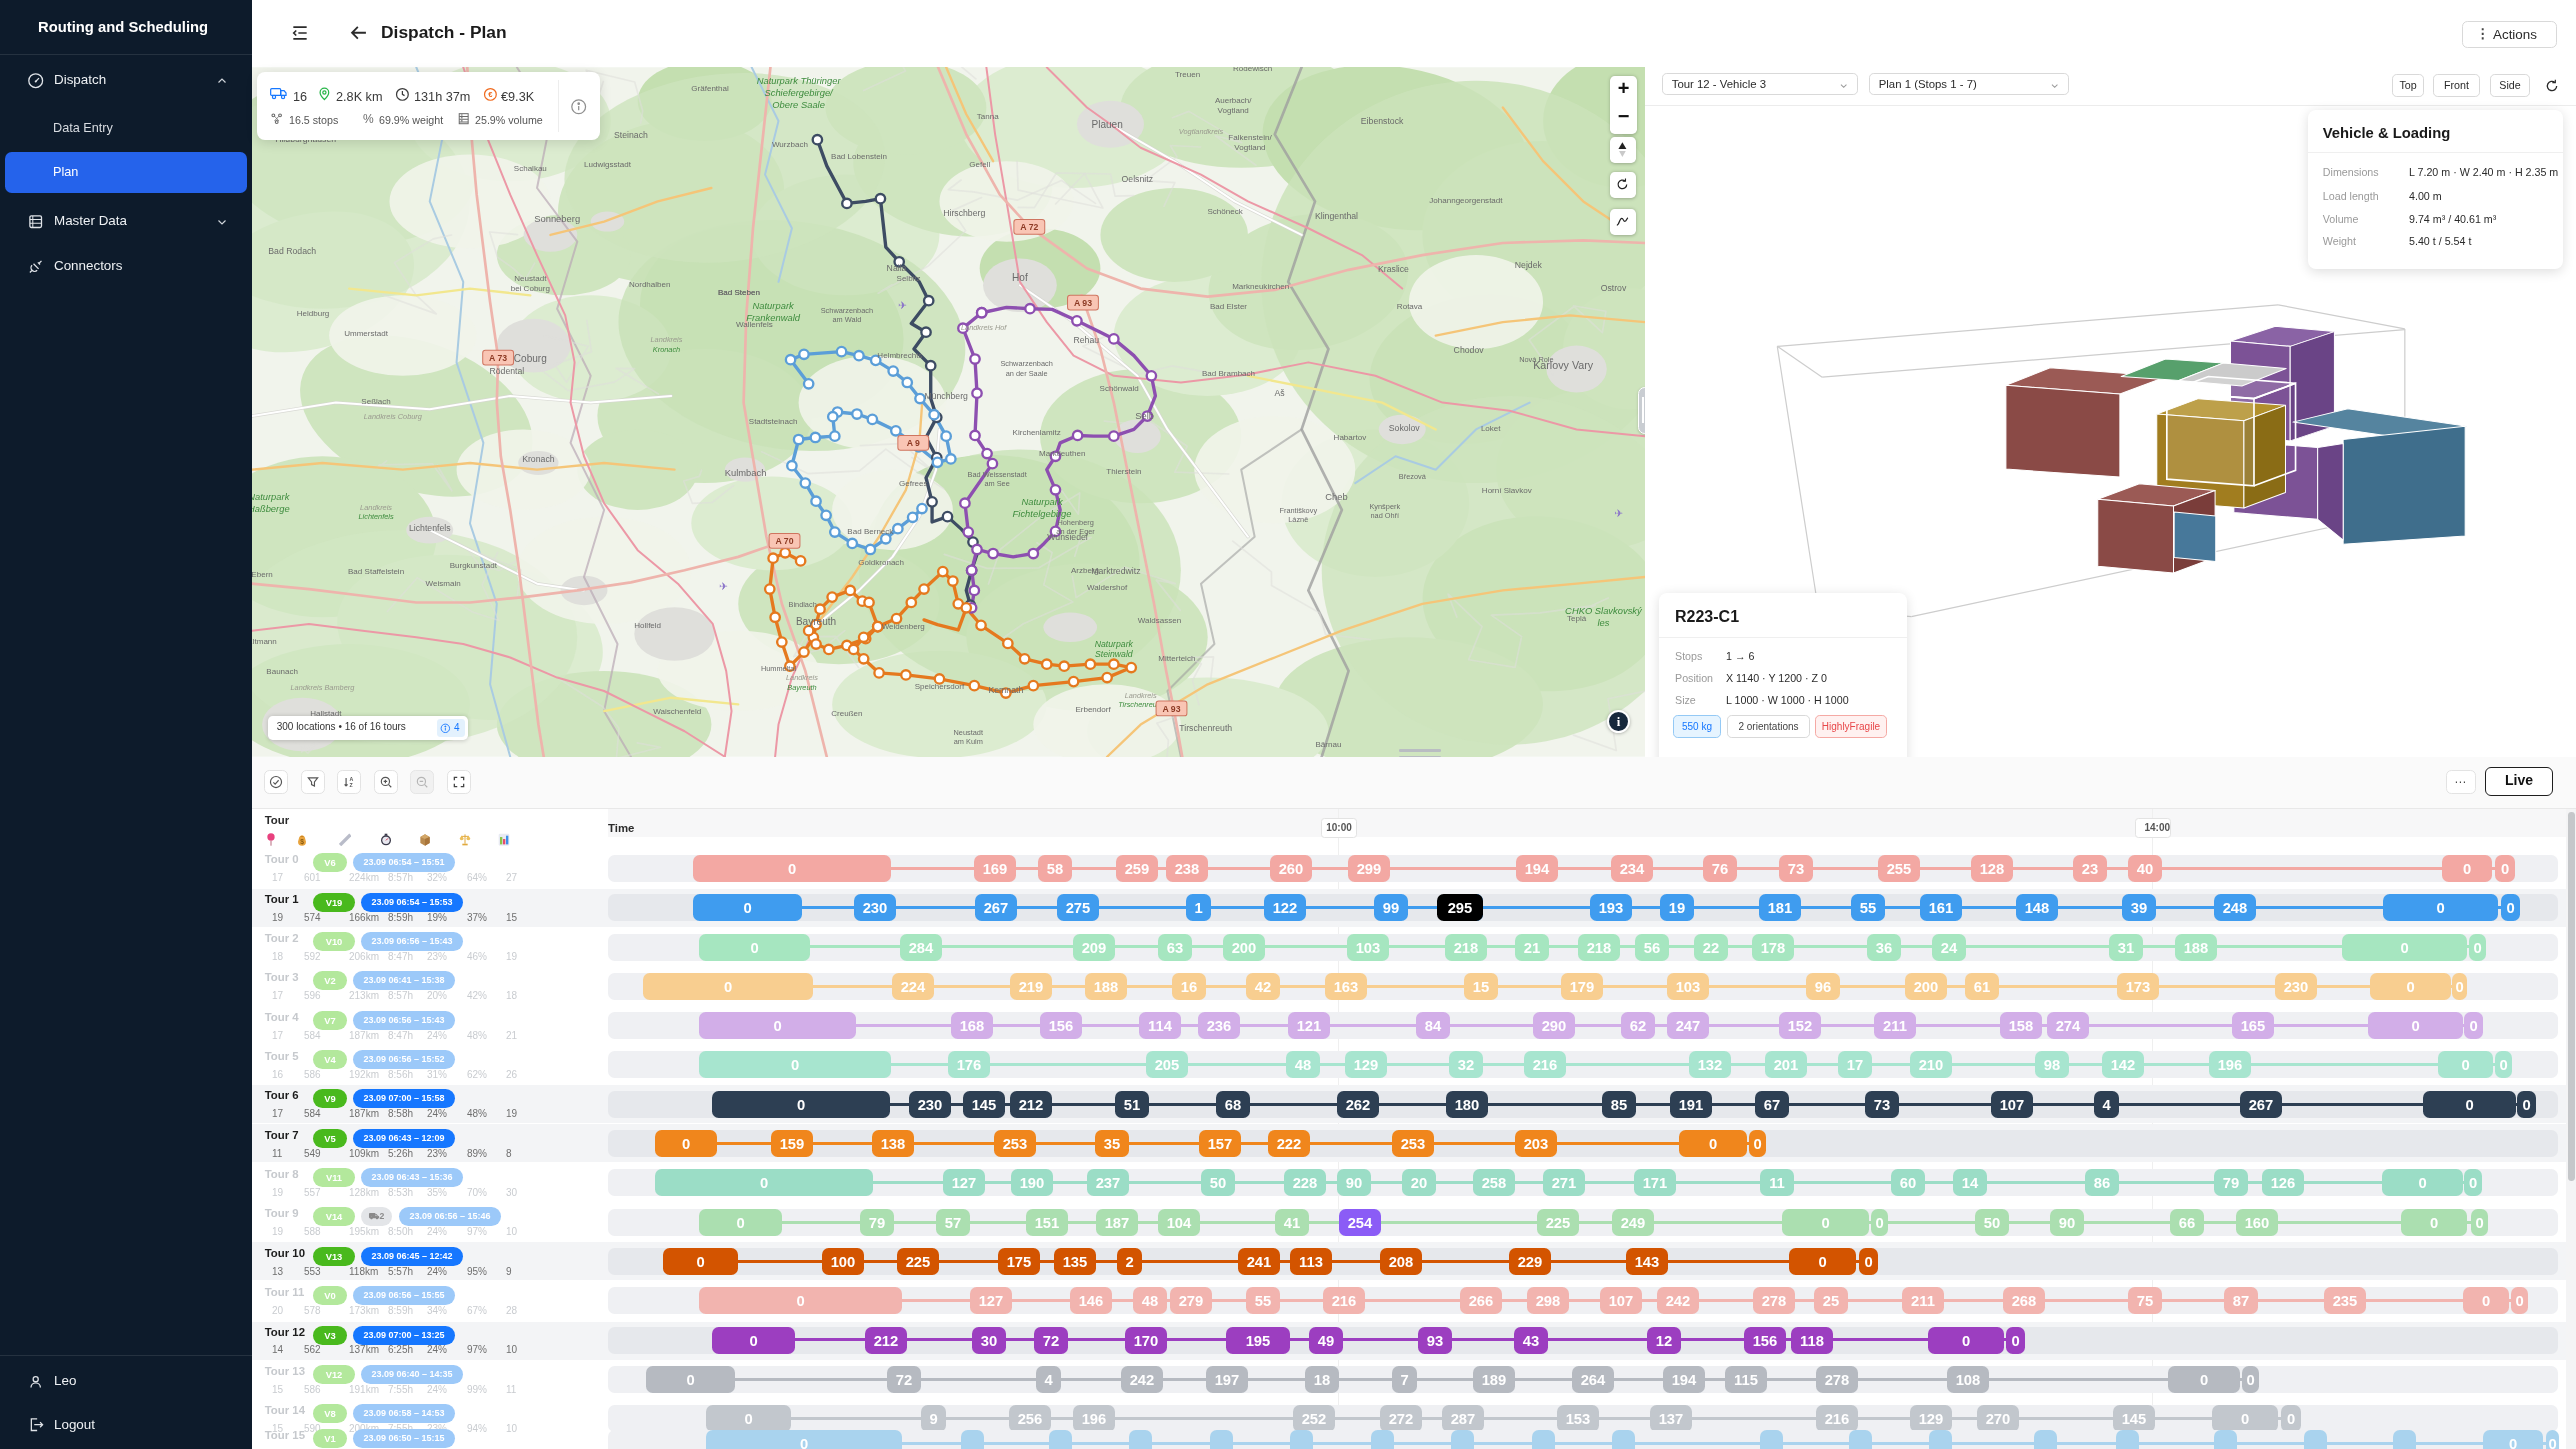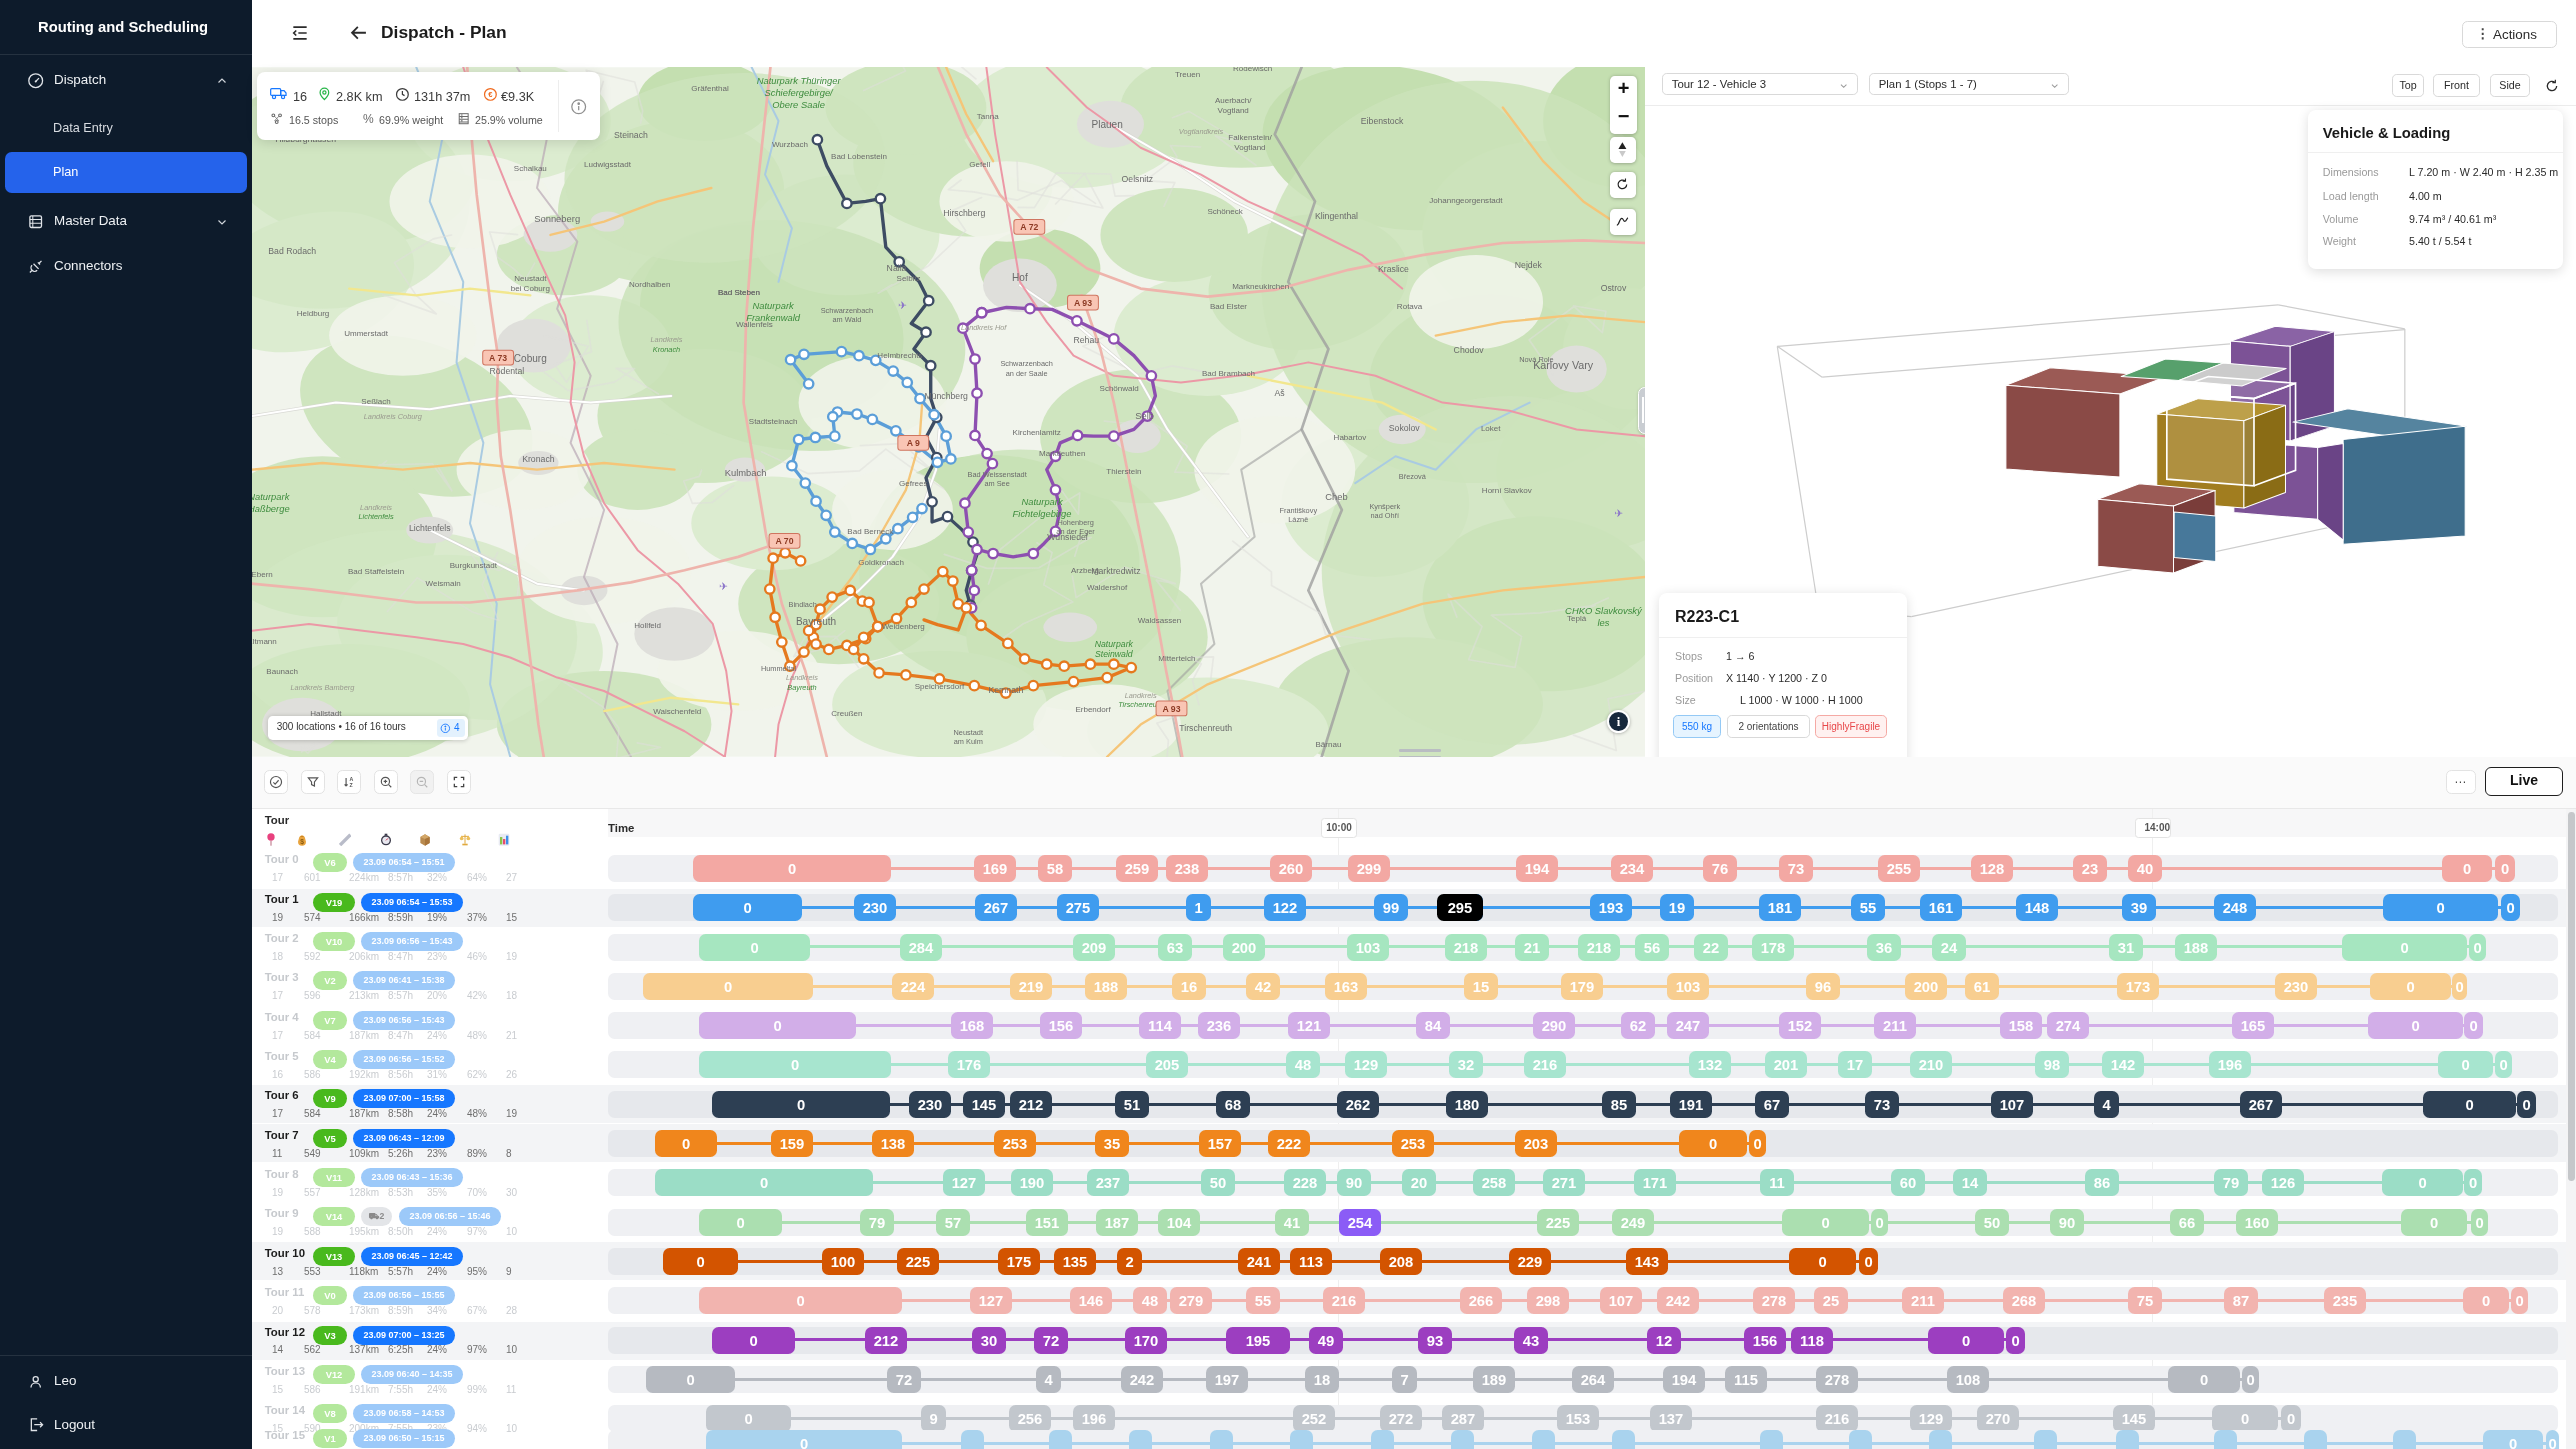--- a/index.html
+++ b/index.html
@@ -653,21 +653,21 @@
   </div>
 
   <div class="abs card" style="left:14px;top:526px;width:248px;height:181px;">
     <div class="abs" style="left:16px;top:14.8px;font-size:16px;font-weight:bold;color:#1a1a1a;">R223-C1</div>
     <div class="abs" style="left:0px;top:44px;width:248px;height:0.7px;background:#efefef;"></div>
     <div class="abs" style="left:16px;top:57px;font-size:10.7px;color:#9a9a9a;">Stops</div>
     <div class="abs" style="left:67px;top:57px;font-size:10.7px;color:#2b2b2b;">1 → 6</div>
     <div class="abs" style="left:16px;top:79px;font-size:10.7px;color:#9a9a9a;">Position</div>
     <div class="abs" style="left:67px;top:79px;font-size:10.7px;color:#2b2b2b;">X 1140 · Y 1200 · Z 0</div>
     <div class="abs" style="left:16px;top:101px;font-size:10.7px;color:#9a9a9a;">Size</div>
-    <div class="abs" style="left:67px;top:101px;font-size:10.7px;color:#2b2b2b;margin-left:14px;">L 1000 · W 1000 · H 1000</div>
+    <div class="abs" style="left:67px;top:101px;font-size:10.7px;color:#2b2b2b;">L 1000 · W 1000 · H 1000</div>
     <div class="abs" style="left:14px;top:122px;width:48px;height:23px;background:#e6f4ff;border:1px solid #94c9f5;border-radius:4.7px;text-align:center;line-height:21px;font-size:10px;color:#1677ff;">550 kg</div>
     <div class="abs" style="left:68px;top:122px;width:83px;height:23px;background:#fff;border:1px solid #d9d9d9;border-radius:4.7px;text-align:center;line-height:21px;font-size:10px;color:#444;">2 orientations</div>
     <div class="abs" style="left:156px;top:122px;width:72px;height:23px;background:#fff1f0;border:1px solid #f5a9a4;border-radius:4.7px;text-align:center;line-height:21px;font-size:10px;color:#e84749;">HighlyFragile</div>
   </div>
 </div>
 
 <div class="abs" style="left:252px;top:757px;width:2324px;height:52px;background:#fafafa;border-bottom:1px solid #e8e8e8;">
   <div class="tbtn" style="left:12px;top:12.7px;">
       <svg width="14" height="14" viewBox="0 0 24 24" fill="none" stroke="#555" stroke-width="2">
         <circle cx="12" cy="12" r="9.5"></circle>
@@ -697,21 +697,21 @@
         <circle cx="11" cy="11" r="7"></circle>
         <path d="M16.5 16.5 L21 21 M8 11 H14"></path>
       </svg>
     </div>
   <div class="tbtn" style="left:195px;top:12.7px;">
       <svg width="14" height="14" viewBox="0 0 24 24" fill="none" stroke="#444" stroke-width="2.2">
         <path d="M4 9 V4 H9 M15 4 H20 V9 M20 15 V20 H15 M9 20 H4 V15"></path>
       </svg>
     </div>
   <div class="abs" style="left:2194px;top:12.7px;width:29.5px;height:24px;border:1px solid #e3e3e3;border-radius:5.4px;background:#fff;text-align:center;line-height:17.4px;font-size:12px;color:#444;letter-spacing:0.7px;">...</div>
-  <div class="abs" style="left:2233px;top:10px;width:78px;height:29px;border:1.7px solid #1f1f1f;border-radius:6px;background:#fff;text-align:center;line-height:25.5px;font-size:14px;font-weight:bold;color:#111;">Live</div>
+  <div class="abs" style="left:2233px;top:10px;width:68px;height:29px;border:1.7px solid #1f1f1f;border-radius:6px;background:#fff;text-align:center;line-height:25.5px;font-size:14px;font-weight:bold;color:#111;">Live</div>
 </div>
 <div class="abs" style="left:252px;top:809px;width:2324px;height:640px;background:#fff;overflow:hidden;">
     <div class="abs" style="left:356px;top:0;width:1969px;height:28px;background:#f7f7f8;"></div>
     <div class="abs" style="left:1086px;top:0;width:1.3px;height:640px;background:#efefef;"></div>
     <div class="abs" style="left:1900px;top:0;width:1.3px;height:640px;background:#efefef;"></div>
     <div class="abs" style="left:12.7px;top:5.4px;font-size:11.4px;font-weight:bold;color:#2b2b2b;">Tour</div>
     <div class="abs" style="left:356px;top:13.4px;font-size:11.4px;font-weight:bold;color:#2b2b2b;">Time</div>
     <div class="abs" style="left:1069px;top:8.7px;width:36px;height:20px;background:#fff;border:1px solid #e3e3e3;border-radius:3.4px;text-align:center;line-height:18px;font-size:10px;font-weight:bold;color:#555;">10:00</div>
     <div class="abs" style="left:1883px;top:8.7px;width:36px;height:20px;background:#fff;border:1px solid #e3e3e3;border-radius:3.4px;text-align:right;line-height:18px;font-size:10px;font-weight:bold;color:#555;">14:00</div>
     <svg class="abs" style="left:13.4px;top:24px;" width="12" height="13.4" viewBox="0 0 18 20">

